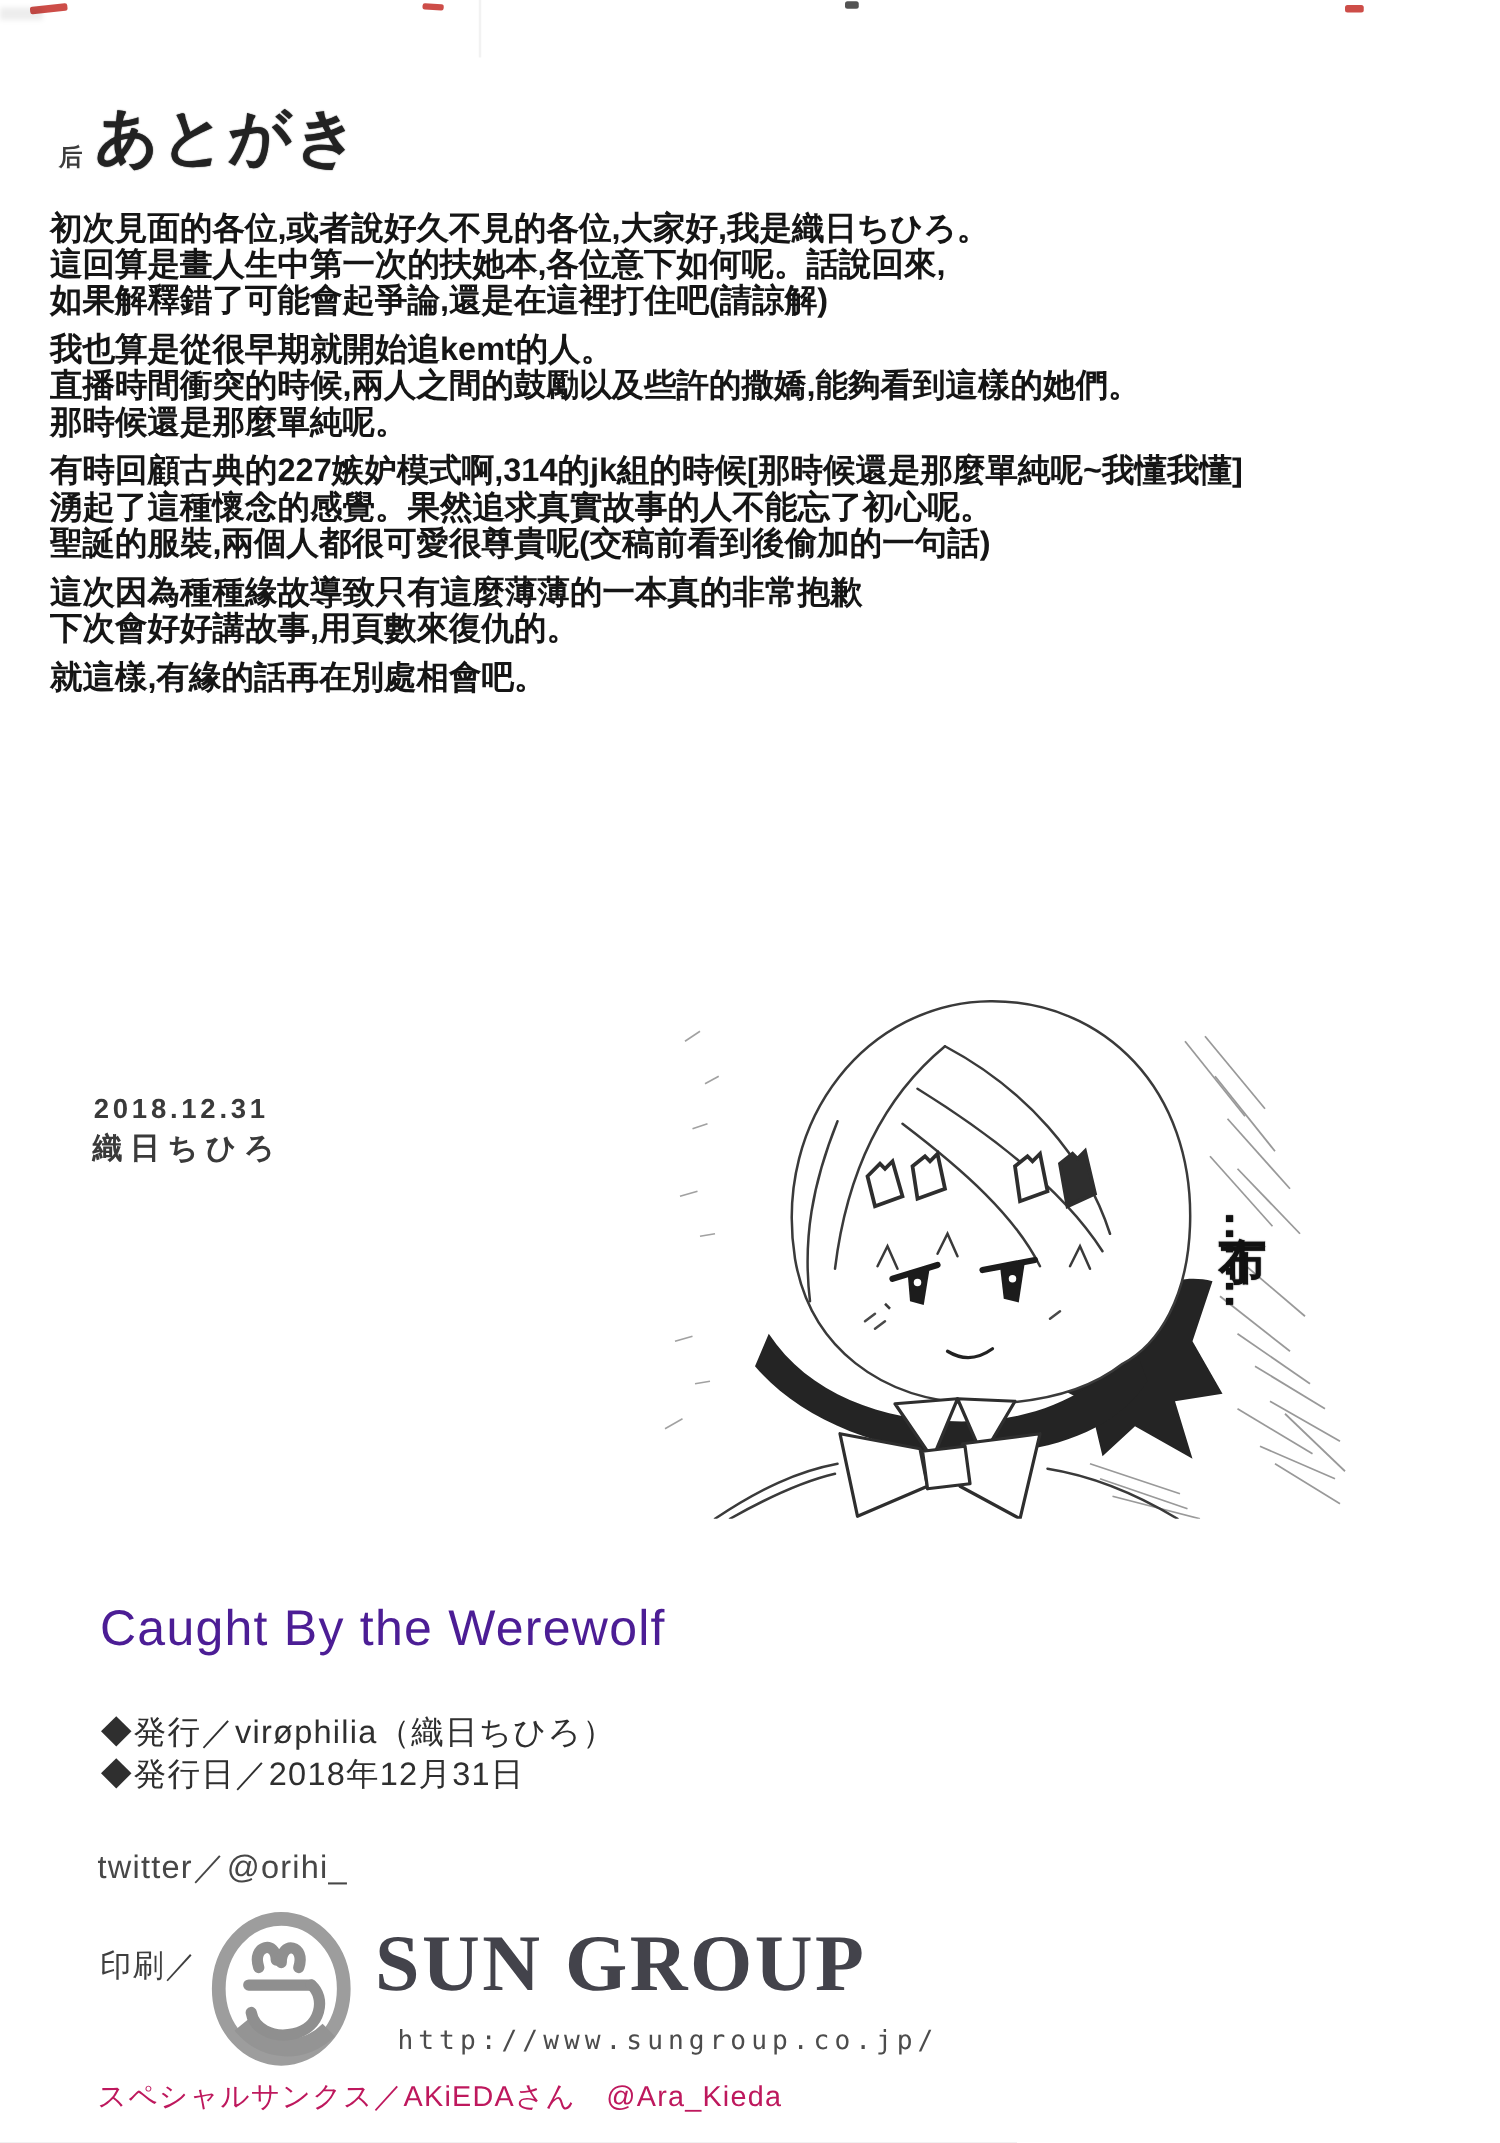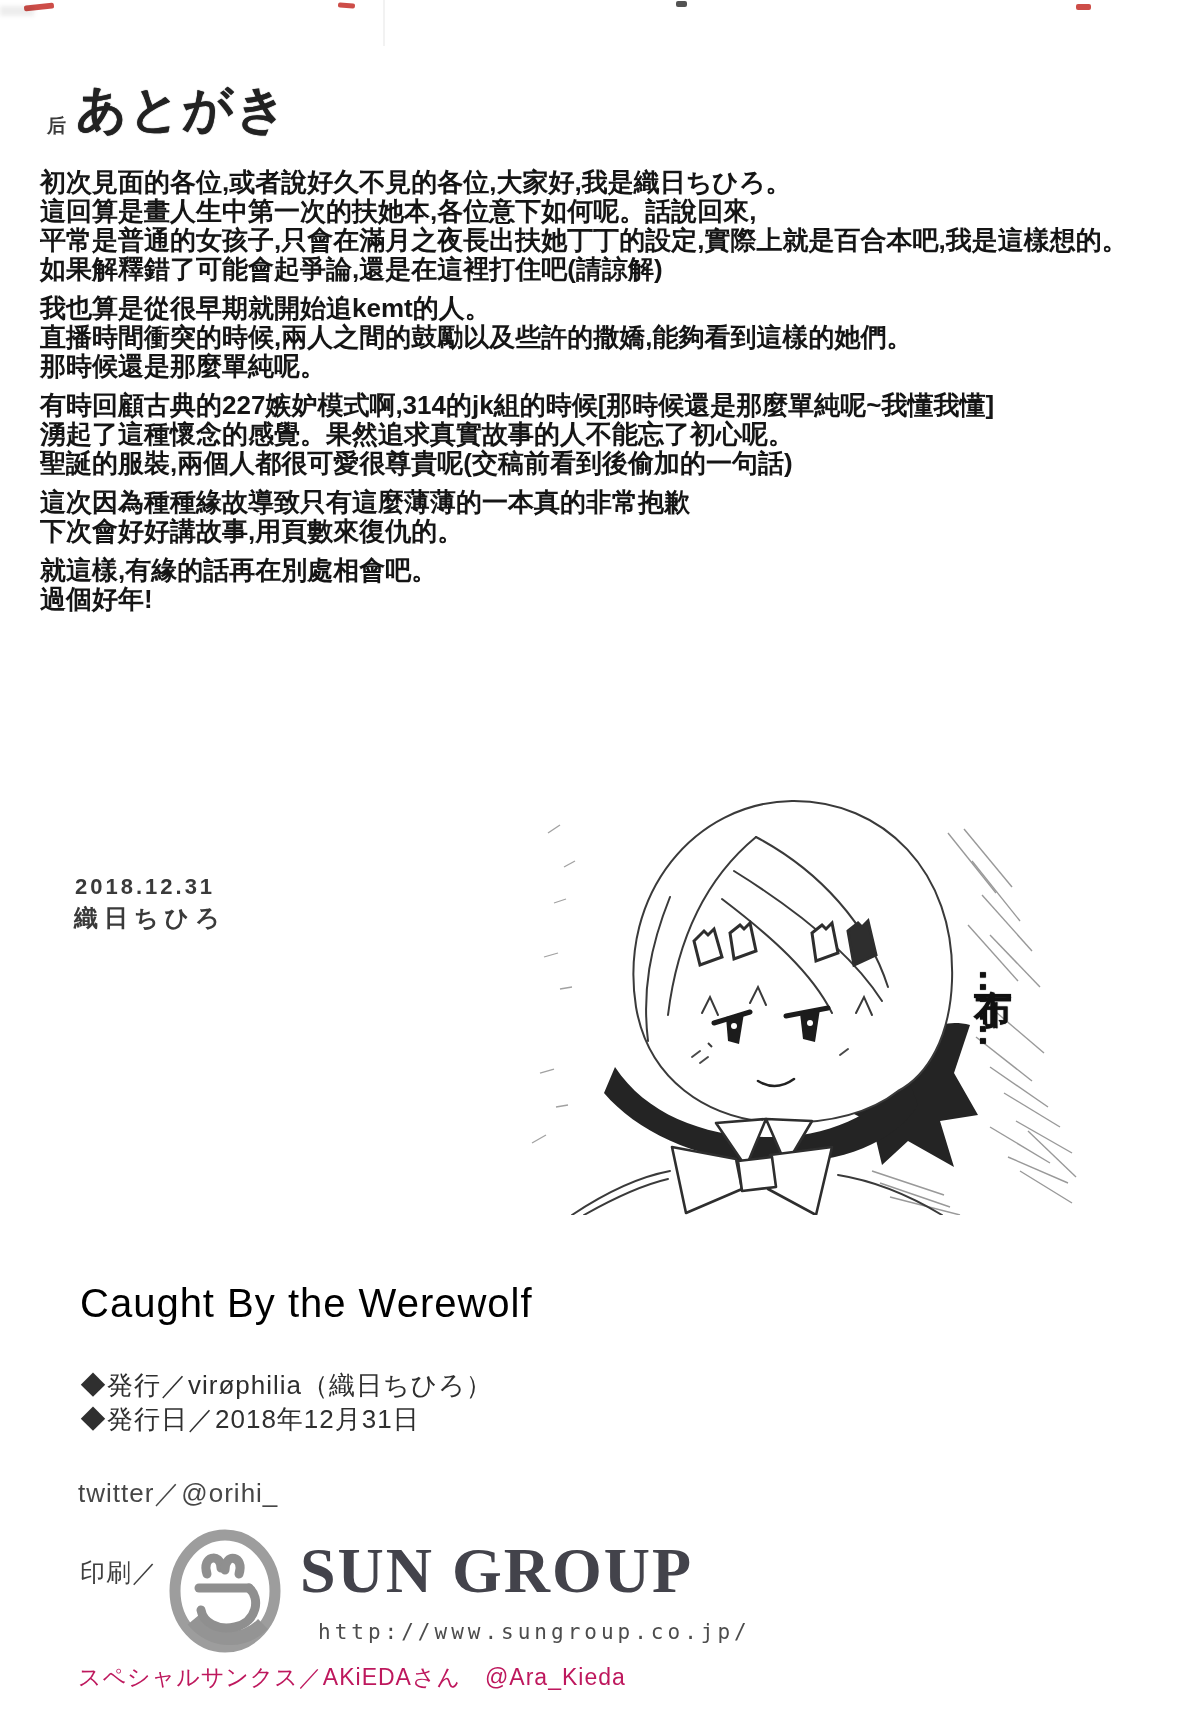--- a/index.html
+++ b/index.html
@@ -33,21 +33,21 @@
   
   .illust { position:absolute; left:520px; top:775px; width:560px; height:440px; }
   .speech {
     position:absolute; left:972px; top:960px; width:46px;
     writing-mode:vertical-rl; text-orientation:mixed;
     font-size:38px; font-weight:900; color:#111; letter-spacing:4px;
     text-shadow:0 0 1px #111;
   }
 
   
-  .c-title { position:absolute; left:80px; top:1281px; font-size:40px; font-weight:400; color:#000000; letter-spacing:1px; }
+  .c-title { position:absolute; left:80px; top:1281px; font-size:40px; font-weight:400; color:#4c1d95; letter-spacing:1px; }
   .c-line  { position:absolute; font-size:26px; font-weight:400; color:#2f2f2f; letter-spacing:1px; }
   .c-pub   { left:80px; top:1368px; }
   .c-pubdate { left:80px; top:1402px; }
   .c-twitter { left:78px; top:1476px; color:#474747; }
   .c-print   { left:80px; top:1556px; font-size:25px; color:#3f3f3f; }
   .c-logo  { position:absolute; left:163px; top:1524px; width:124px; height:134px; }
   .c-printer { position:absolute; left:300px; top:1534px; font-family:"Liberation Serif", serif;
                font-size:64px; font-weight:700; color:#43434b; letter-spacing:2px; }
   .c-url   { position:absolute; left:318px; top:1620px; font-family:"DejaVu Sans Mono", monospace;
              font-size:21px; color:#4c4c4c; letter-spacing:4px; }
@@ -67,40 +67,38 @@
     <div class="vline" style="left:383px; top:0; height:46px;"></div>
   </div>
 
   <div class="head-prefix">后</div>
   <div class="head-title">あとがき</div>
 
   <div class="body-text">
     <div class="para">
       <div class="line">初次見面的各位,或者說好久不見的各位,大家好,我是織日ちひろ。</div>
       <div class="line">這回算是畫人生中第一次的扶她本,各位意下如何呢。話說回來,</div>
-      <div class="line">平常是普通的女孩子,只會在滿月之夜長出扶她丁丁的設定,實際上就是百合本吧,我是這樣想的。</div>
       <div class="line">如果解釋錯了可能會起爭論,還是在這裡打住吧(請諒解)</div>
     </div>
     <div class="para">
       <div class="line">我也算是從很早期就開始追kemt的人。</div>
       <div class="line">直播時間衝突的時候,兩人之間的鼓勵以及些許的撒嬌,能夠看到這樣的她們。</div>
       <div class="line">那時候還是那麼單純呢。</div>
     </div>
     <div class="para">
       <div class="line">有時回顧古典的227嫉妒模式啊,314的jk組的時候[那時候還是那麼單純呢~我懂我懂]</div>
       <div class="line">湧起了這種懷念的感覺。果然追求真實故事的人不能忘了初心呢。</div>
       <div class="line">聖誕的服裝,兩個人都很可愛很尊貴呢(交稿前看到後偷加的一句話)</div>
     </div>
     <div class="para">
       <div class="line">這次因為種種緣故導致只有這麼薄薄的一本真的非常抱歉</div>
       <div class="line">下次會好好講故事,用頁數來復仇的。</div>
     </div>
     <div class="para">
       <div class="line">就這樣,有緣的話再在別處相會吧。</div>
-      <div class="line">過個好年!</div>
     </div>
   </div>
 
   <div class="sig-date">2018.12.31</div>
   <div class="sig-name">織日ちひろ</div>
 
   <svg class="illust" viewBox="0 0 560 440">
     <g stroke="#8a8a8a" stroke-width="1.3" opacity="0.8">
       <line x1="28" y1="58" x2="40" y2="50"></line>
         <line x1="44" y1="92" x2="55" y2="86"></line>

